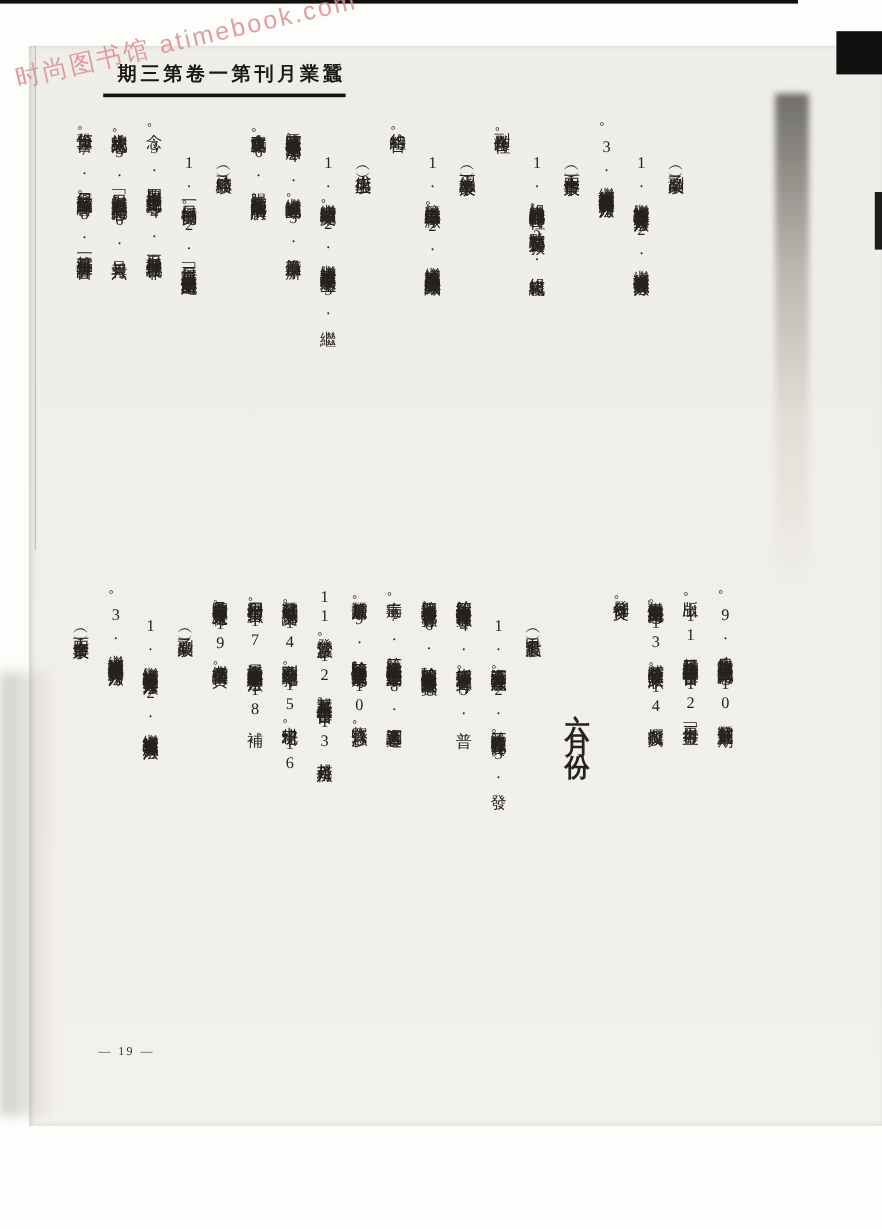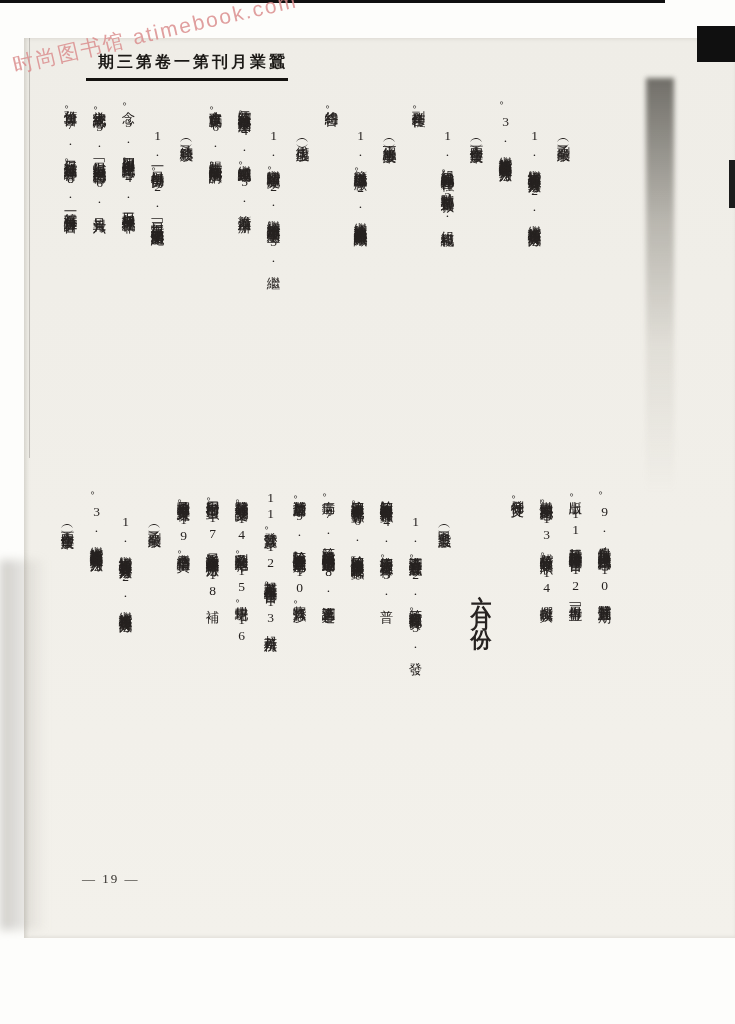--- a/index.html
+++ b/index.html
@@ -35,21 +35,21 @@
   .band-top{top:100px;right:157px;height:404px;}
   .band-bottom{top:490px;right:116px;height:404px;}
   .col{font-size:13.5px;letter-spacing:.8px;line-height:29px;white-space:nowrap;}
   .band-top .head{padding-top:34px;}
   .band-top .item{padding-top:28px;}
   .band-bottom .head{padding-top:30px;}
   .band-bottom .item{padding-top:24px;}
   .col.month{padding-top:88px;font-size:21px;font-weight:bold;letter-spacing:17px;
              line-height:34px;margin-left:5px;margin-right:5px;}
 
-  .pageno{position:absolute;left:82px;top:871px;font-size:13px;letter-spacing:2px;color:#33302c;}
+  .pageno{position:absolute;left:82px;top:871px;font-size:10px;letter-spacing:2px;color:#33302c;}
 </style>
 </head>
 <body>
 
 <div class="page">
   <div class="paper"></div>
   <div class="fold-line"></div>
 
   <div class="artifact a-topline"></div>
   <div class="artifact a-topright"></div>

